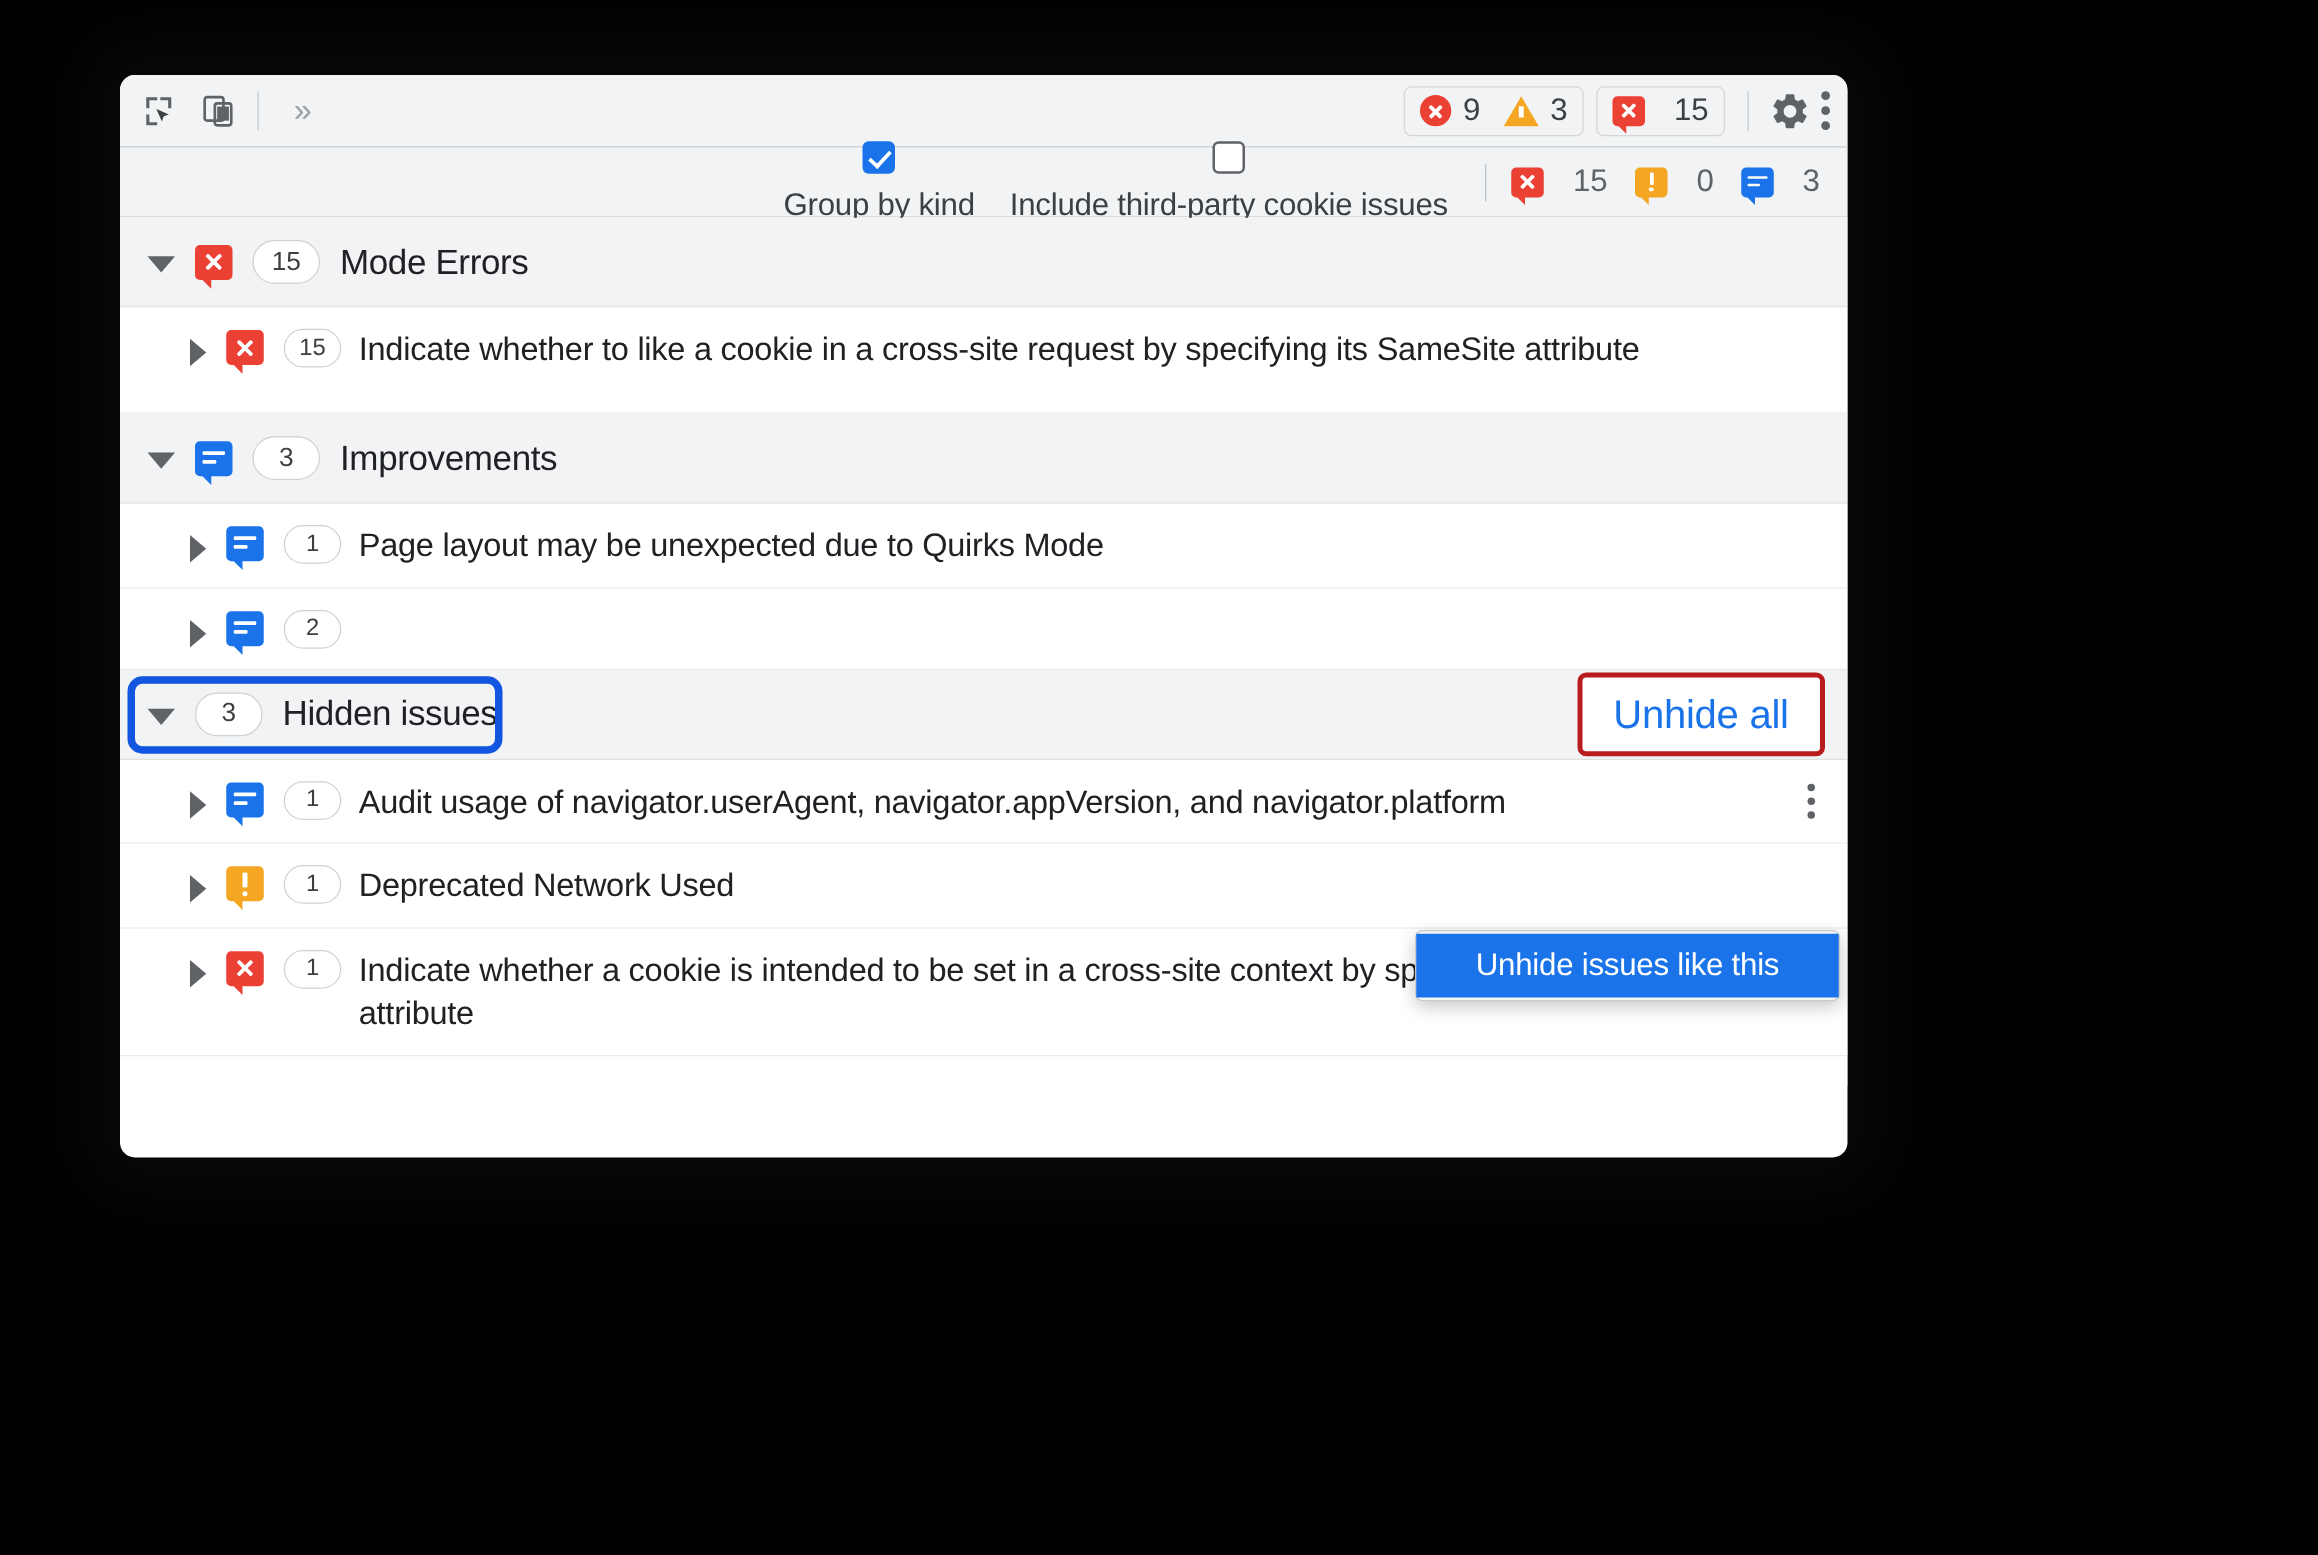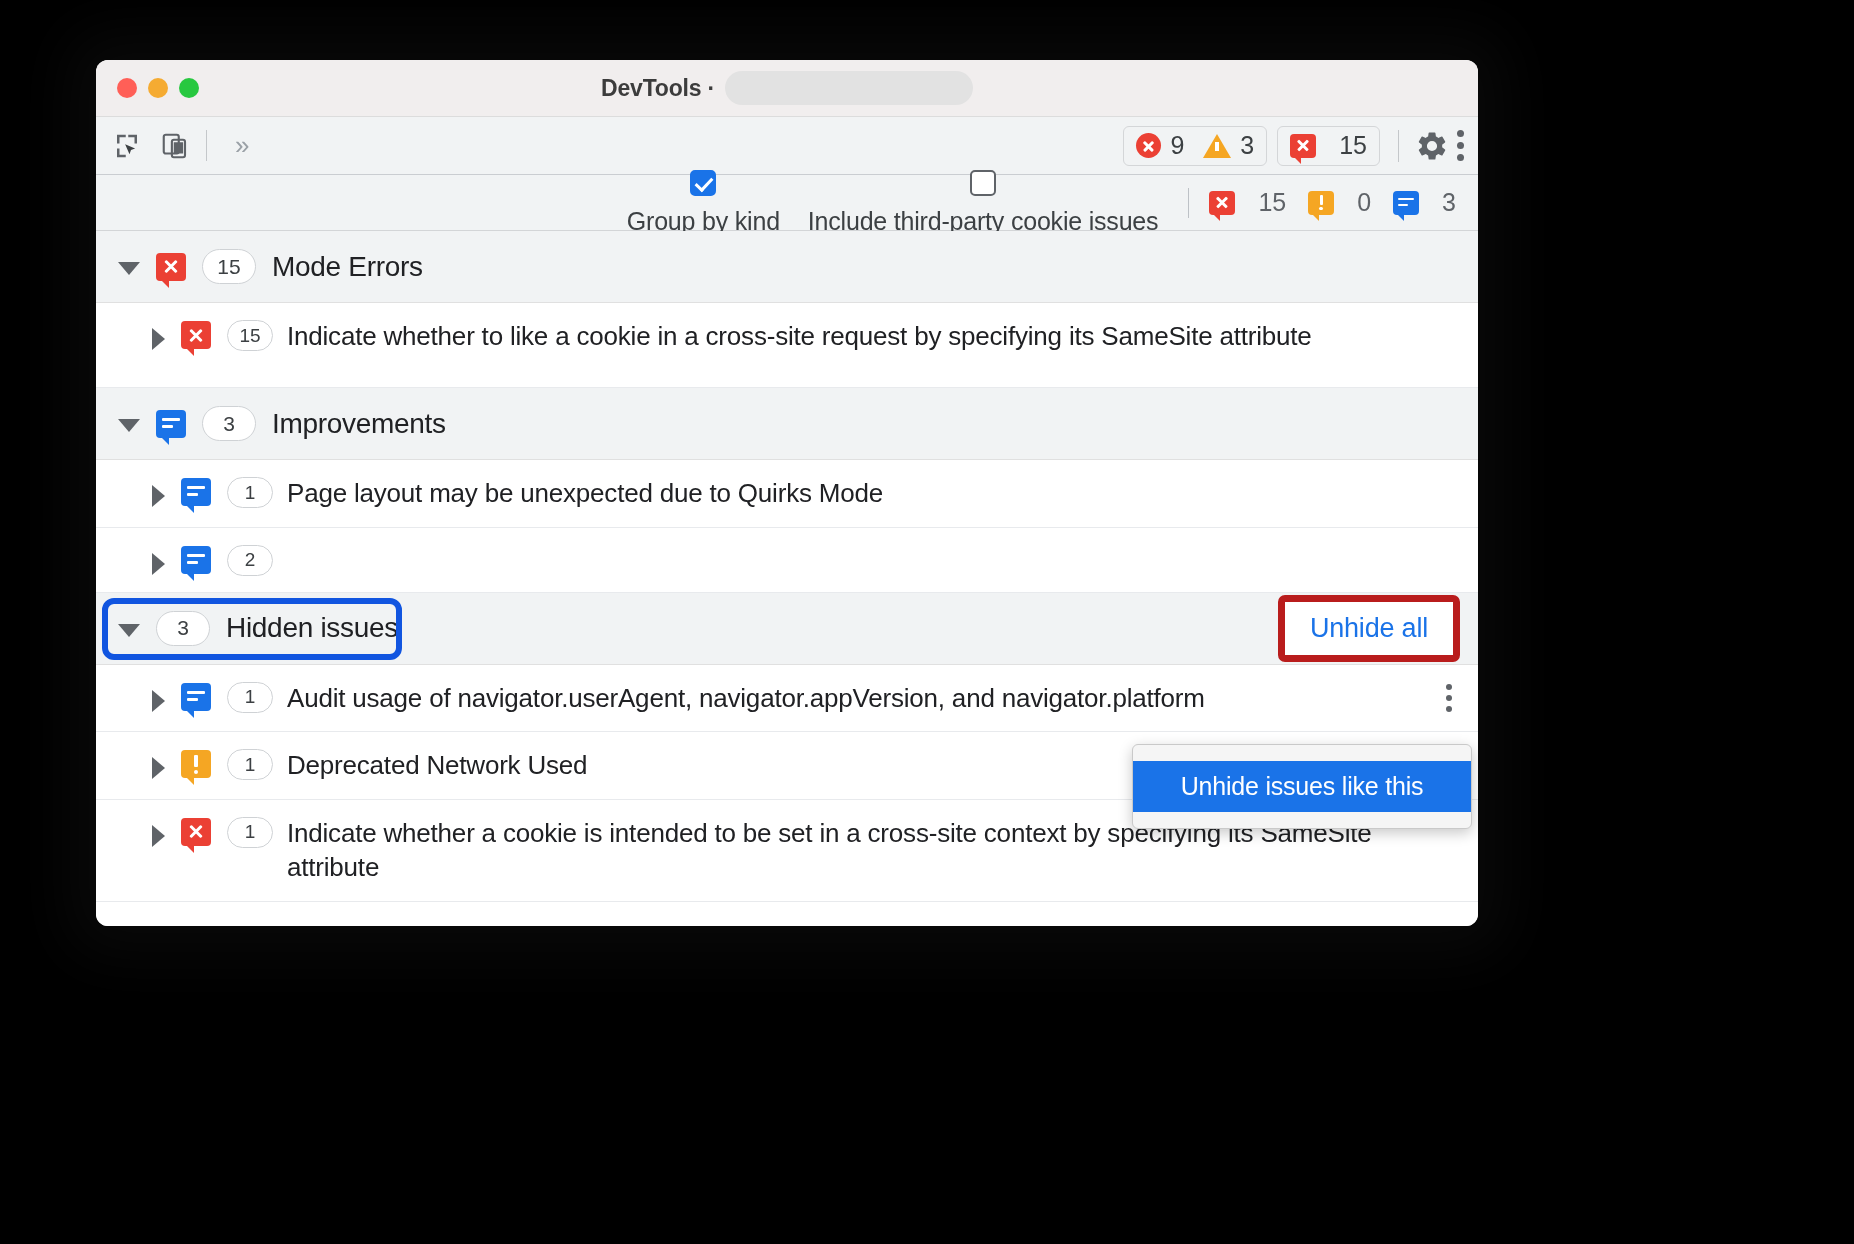--- a/index.html
+++ b/index.html
@@ -394,25 +394,25 @@
     position: absolute;
     left: 6px; top: 5px;
     width: 300px; height: 62px;
     border: 6px solid #1155e0;
     border-radius: 12px;
     pointer-events: none;
   }
   .unhide-all {
     margin-left: auto;
     margin-right: 18px;
-    border: 7px solid #b91c1c;
+    border: 4px solid #b91c1c;
     border-radius: 7px;
     background: #fff;
     color: #1a73e8;
-    font-size: 27px;
+    font-size: 32px;
     padding: 11px 25px;
     letter-spacing: -0.2px;
     font-family: "Liberation Sans", sans-serif;
   }
 
   .kebab {
     position: absolute;
     right: 26px; top: 50%;
     transform: translateY(-50%);
     display: flex; flex-direction: column; gap: 5px;
@@ -422,21 +422,21 @@
 
   
   .ctxmenu {
     position: absolute;
     left: 1036px; top: 684px;
     width: 340px;
     background: #f5f5f5;
     border: 1px solid #c9c9c9;
     border-radius: 6px;
     box-shadow: 0 4px 14px rgba(0,0,0,0.22);
-    padding: 16px 0;
+    padding: 2px 0;
     z-index: 40;
   }
   .ctxmenu .item {
     background: #1a73e8;
     color: #fff;
     font-size: 25px;
     padding: 11px 18px;
     text-align: center;
     letter-spacing: -0.2px;
   }
@@ -445,31 +445,20 @@
   .gear svg { display: block; }
   .kebab-top { display: flex; flex-direction: column; gap: 5px; align-items: center; margin-left: 8px; }
   .kebab-top i { width: 7px; height: 7px; border-radius: 50%; background: #5f6368; display:block; }
 </style>
 </head>
 <body>
 
 <div id="stage">
   <div class="window">
 
-    <div class="titlebar">
-      <div class="traffic">
-        <span class="dot red"></span>
-        <span class="dot yellow"></span>
-        <span class="dot green"></span>
-      </div>
-      <div class="title-wrap">
-        <span class="title-text">DevTools ·</span>
-        <span class="title-redacted"></span>
-      </div>
-    </div>
 
     <div class="tabbar">
       <div class="tb-icons">
         <span class="tb-icon">
           <svg width="30" height="30" viewBox="0 0 24 24">
             <path d="M4 3h7v2H6v5H4V3z" fill="#5f6368"></path>
             <path d="M4 14v7h7v-2H6v-5H4z" fill="#5f6368"></path>
             <path d="M20 3h-7v2h5v5h2V3z" fill="#5f6368"></path>
             <path d="M10.5 10.5l8 3.5-3.3 1.2-1.2 3.3-3.5-8z" fill="#3c4043"></path>
           </svg>

